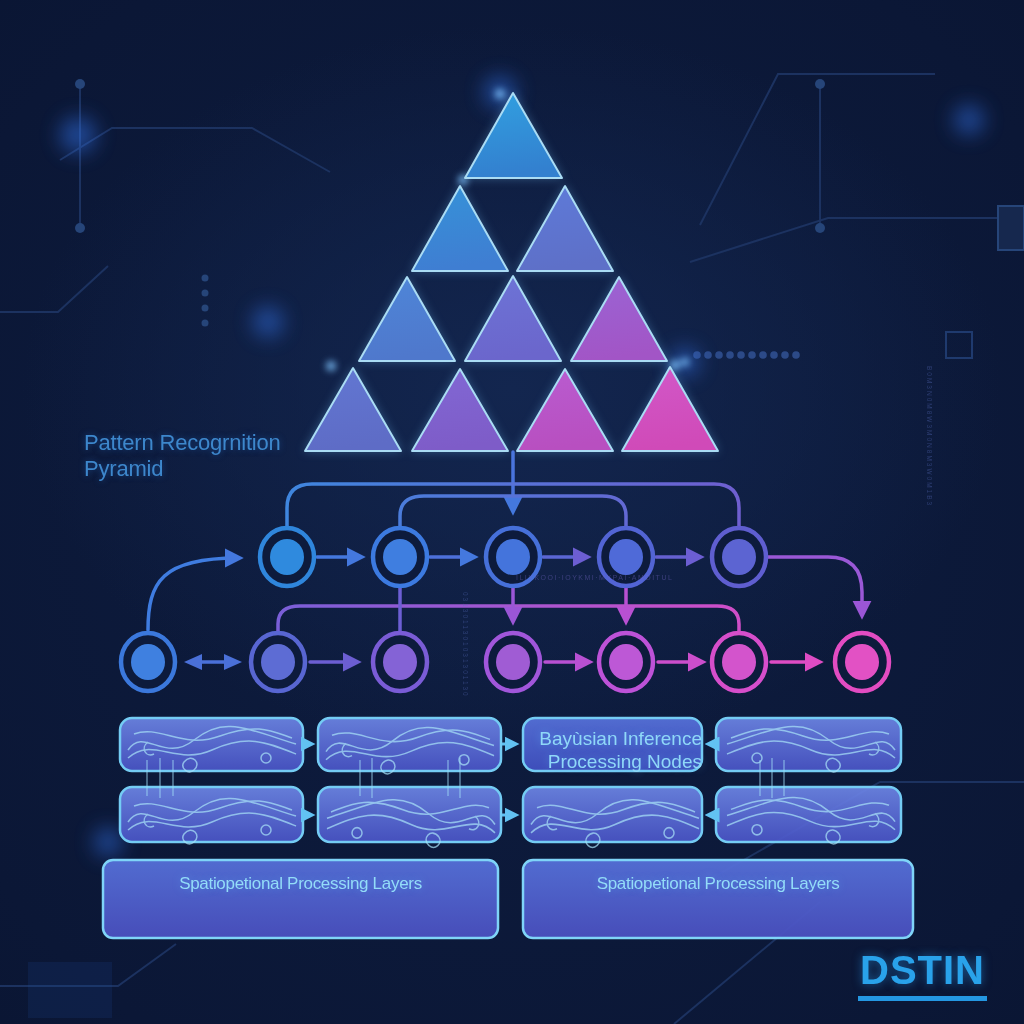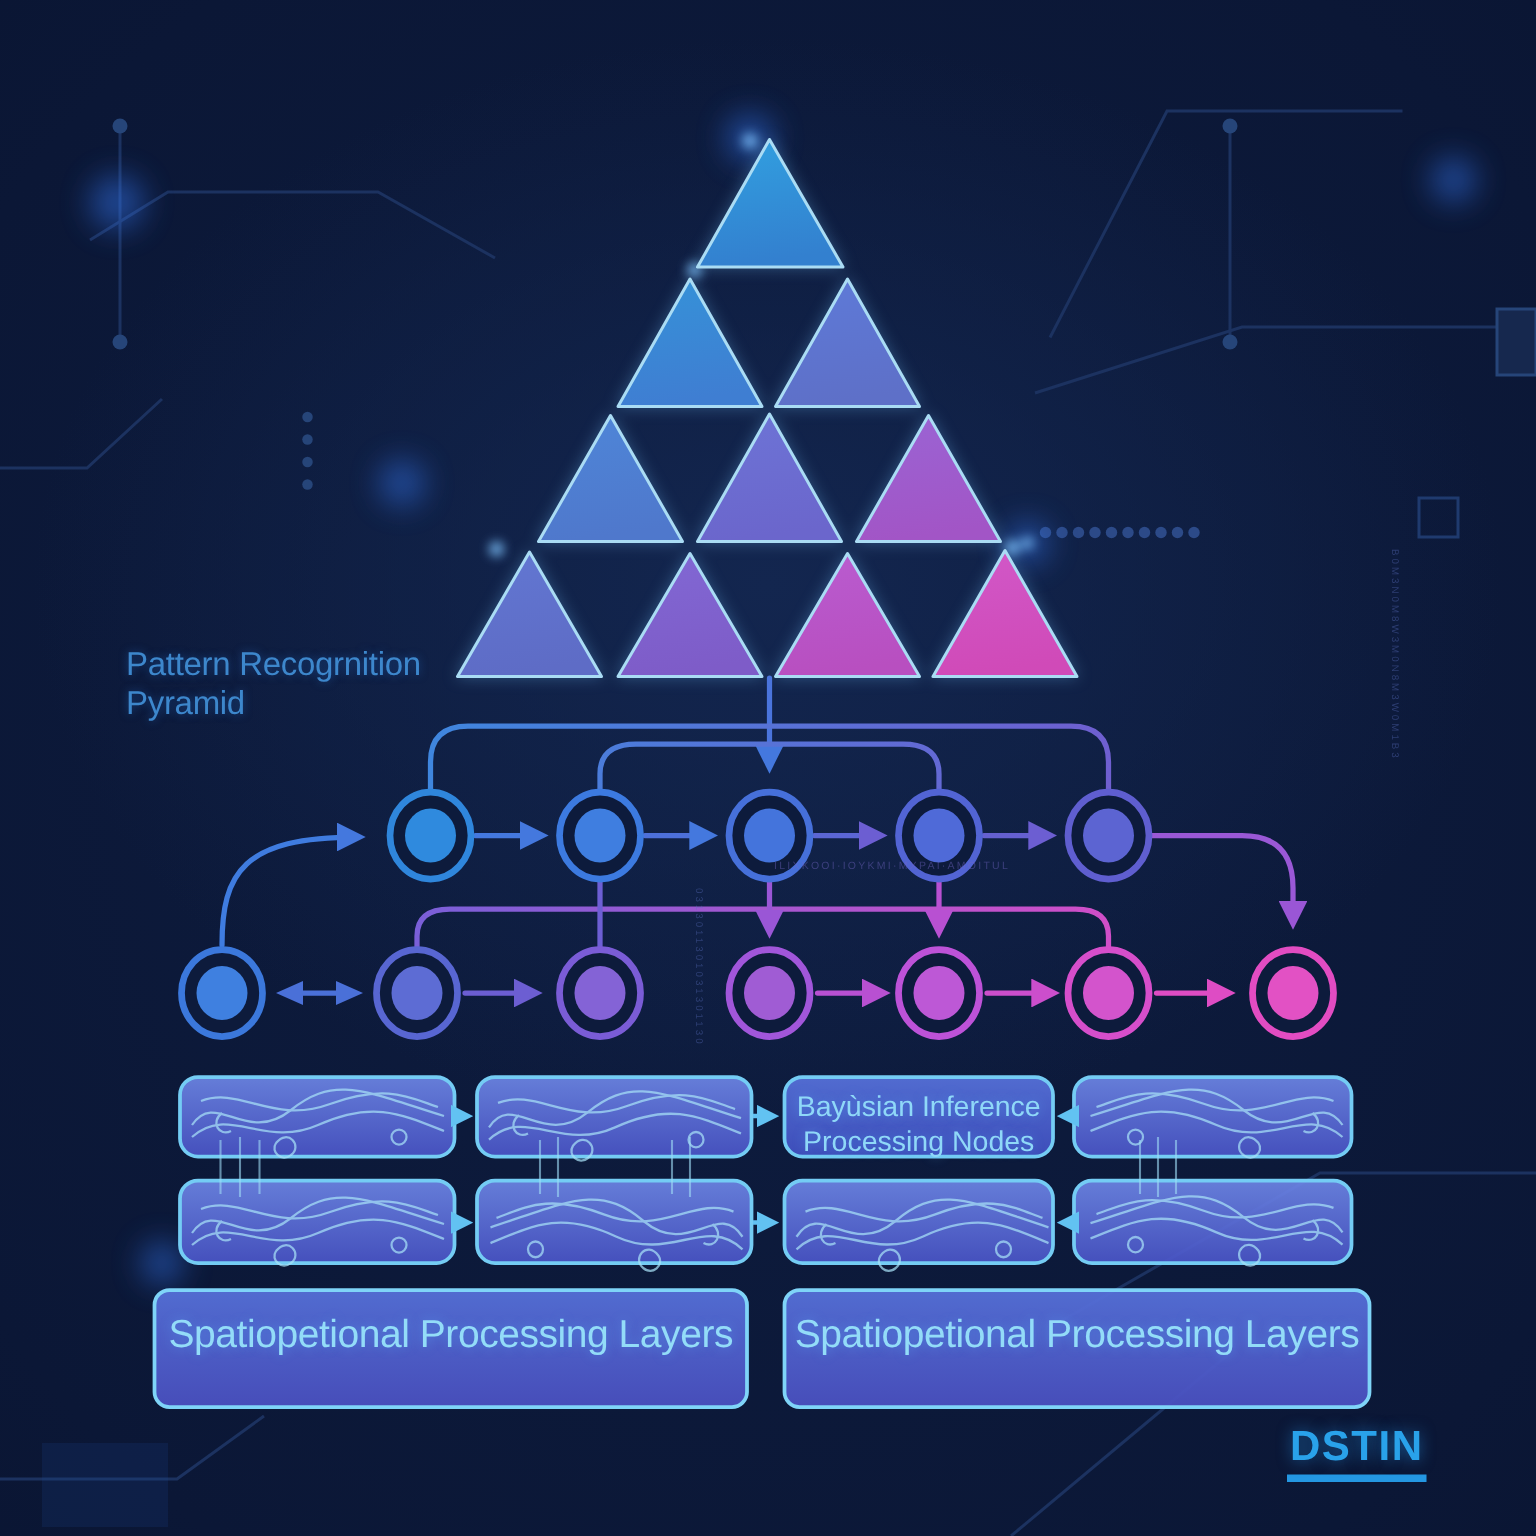--- a/index.html
+++ b/index.html
@@ -6,26 +6,26 @@
   .canvas{
     position:relative;width:1024px;height:1024px;overflow:hidden;
     background:
       radial-gradient(ellipse 700px 520px at 50% 38%, #13264f 0%, rgba(13,27,62,0) 70%),
       radial-gradient(ellipse 900px 900px at 50% 50%, #0e1d40 0%, #0b1736 70%, #091430 100%);
     font-family:"Liberation Sans", sans-serif;
   }
   svg{position:absolute;left:0;top:0;}
   .lbl{position:absolute;color:#8fd8f8;text-shadow:0 0 8px rgba(90,180,255,.45);}
   .pyramid-label{left:84px;top:430px;width:230px;font-size:22px;letter-spacing:-.2px;color:#3d87cc;text-shadow:0 0 6px rgba(40,110,200,.5);}
-  .bayes-label{left:523px;top:727px;width:179px;text-align:center;font-size:19px;line-height:23px;color:#8fd8f8;}
-  .proc-label{top:874px;height:30px;text-align:center;font-size:26px;letter-spacing:-.3px;color:#93dcf8;}
+  .bayes-label{left:523px;top:727px;width:179px;text-align:right;font-size:19px;line-height:23px;color:#8fd8f8;}
+  .proc-label{top:874px;height:30px;text-align:center;font-size:17px;letter-spacing:-.3px;color:#93dcf8;}
   .proc-left{left:103px;width:395px;}
   .proc-right{left:523px;width:390px;}
   .logo{
-    position:absolute;left:858px;top:948px;color:#29a2ea;font-size:28px;font-weight:800;
+    position:absolute;left:858px;top:948px;color:#29a2ea;font-size:40px;font-weight:800;
     letter-spacing:1px;border-bottom:5px solid #2497e2;padding:0 2px 3px 2px;
     text-shadow:0 0 10px rgba(40,150,230,.55);
   }
   .micro{position:absolute;color:#7668c8;opacity:.42;font-size:7px;letter-spacing:1.5px;white-space:nowrap;}
   .micro-h{left:516px;top:574px;width:180px;}
   .micro-v{writing-mode:vertical-rl;font-size:6.5px;letter-spacing:2px;color:#5a6fc0;opacity:.4;}
   .micro-v1{left:462px;top:592px;height:120px;}
   .micro-v2{left:926px;top:366px;height:200px;}
 </style>
 </head>

